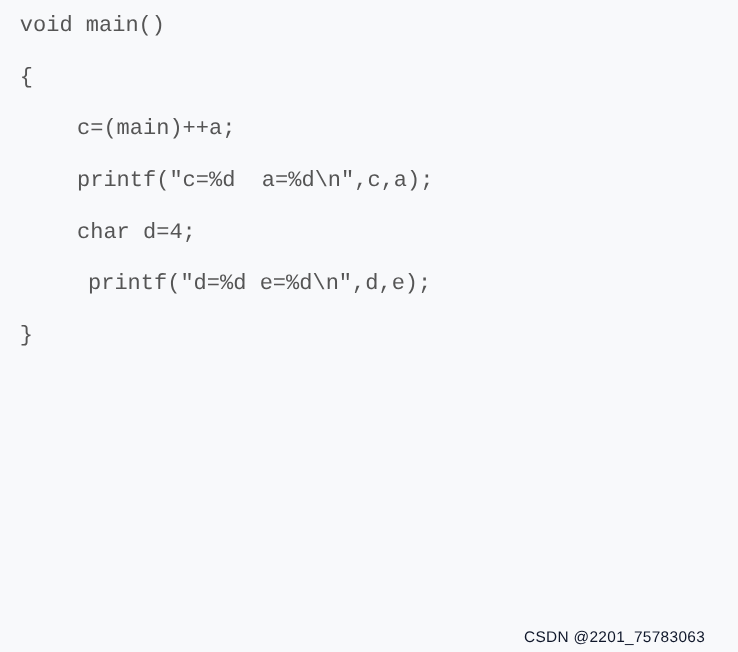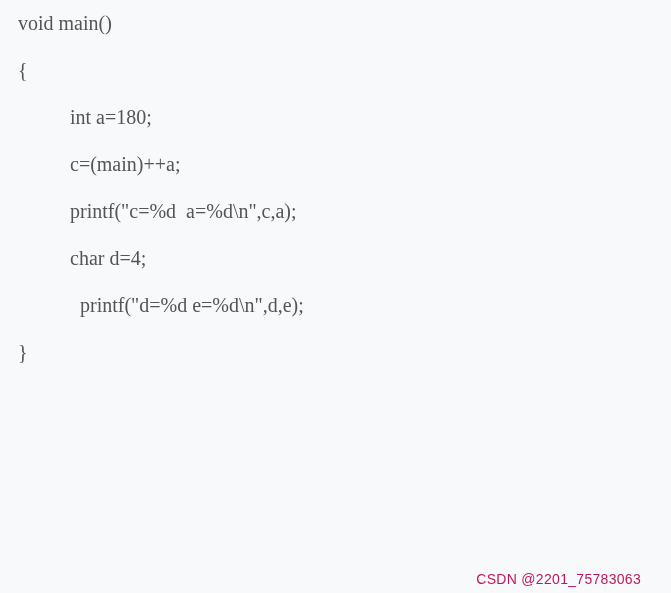--- a/index.html
+++ b/index.html
@@ -1,19 +1,18 @@
 <!DOCTYPE html>
 <html><head>
   <meta charset="utf-8">
   <style>
     * {
       margin: 0;
       padding: 0;
       box-sizing: border-box;
-      font-family: Liberation Serif, serif;
     }
     body {
       width: 671px;
       height: 593px;
       background: #f8f9fb;
       font-family: "Consolas", "Monaco", "Courier New", monospace;
       font-size: 20px;
       color: #5a5a5a;
       padding: 0;
       position: relative;
@@ -32,31 +31,30 @@
     }
     .indent1b {
       padding-left: 62px;
     }
     .watermark {
       position: absolute;
       bottom: 6px;
       right: 30px;
       font-family: Arial, sans-serif;
       font-size: 14px;
-      color: #be185d;
+      color: #0f172a;
       letter-spacing: 0.3px;
     }
   </style>
 </head>
 <body>
 
 <div class="code-block">
   <div class="line">void main()</div>
   <div class="line">{</div>
-  <div class="line indent1">int a=180;</div>
   <div class="line indent1">c=(main)++a;</div>
   <div class="line indent1">printf("c=%d  a=%d\n",c,a);</div>
   <div class="line indent1">char d=4;</div>
   <div class="line indent1b">printf("d=%d e=%d\n",d,e);</div>
   <div class="line">}</div>
 </div>
 
 <div class="watermark">CSDN @2201_75783063</div>
 
 </body></html>

